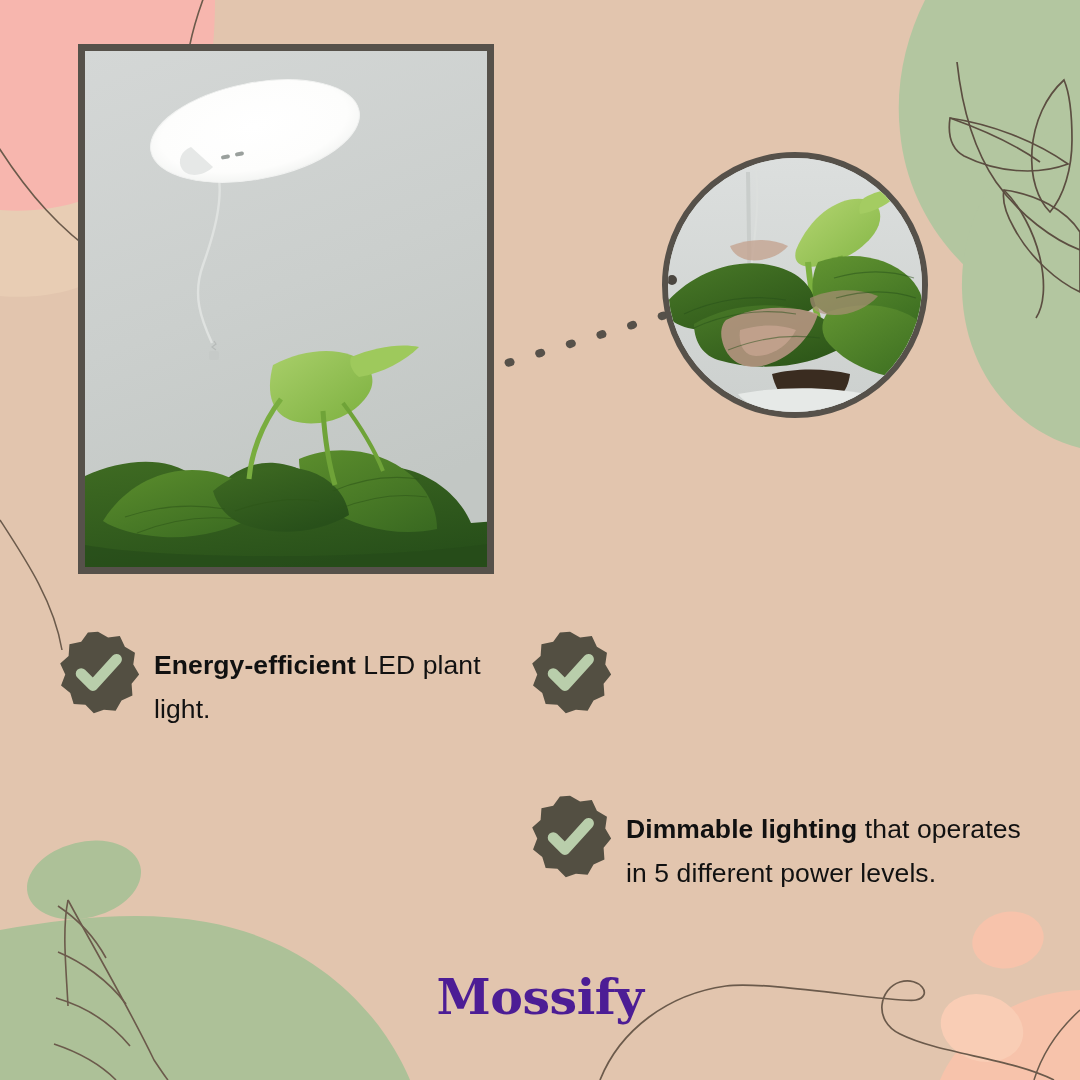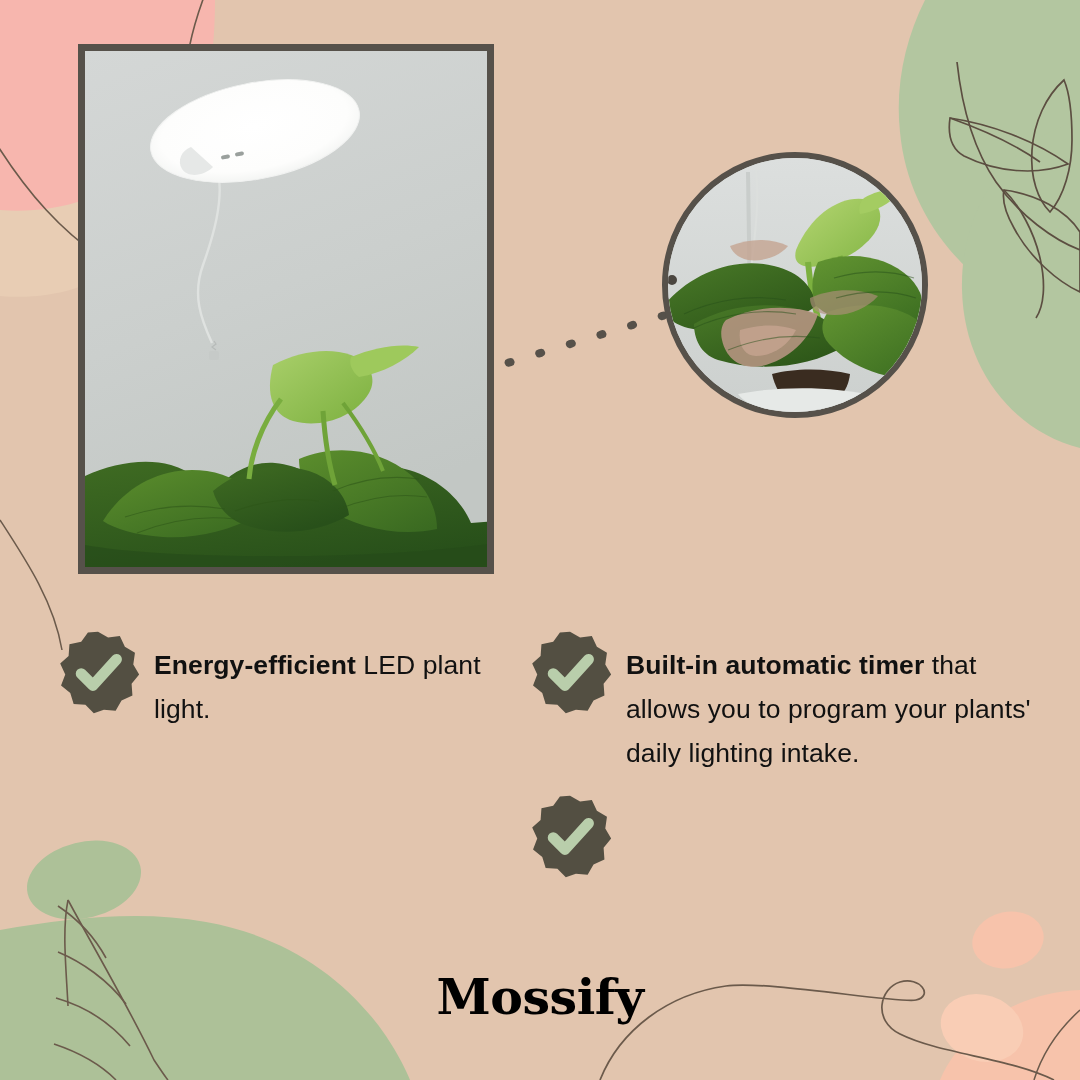--- a/index.html
+++ b/index.html
@@ -48,21 +48,21 @@
   .feature-text{
     font-size:26.5px;line-height:1.66;color:#111111;
     letter-spacing:0.1px;padding-top:16px;
   }
   .feature-text b{font-weight:700;}
 
   
   .brand{
     position:absolute;left:0;top:968px;width:1080px;text-align:center;z-index:9;
     font-family:"DejaVu Serif", serif;
-    font-weight:700;font-size:49px;color:#000000;letter-spacing:-0.5px;
+    font-weight:700;font-size:49px;color:#4c1d95;letter-spacing:-0.5px;
   }
 </style>
 </head>
 <body>
 
 <div class="stage">
 
   <svg class="bg-deco" viewBox="0 0 1080 1080" xmlns="http://www.w3.org/2000/svg">
     <rect x="0" y="0" width="1080" height="1080" fill="#e2c5ae"></rect>
 
@@ -268,33 +268,33 @@
 
     <div class="feature f2">
       <span class="badge">
         <svg viewBox="0 0 100 100" xmlns="http://www.w3.org/2000/svg">
           <path d="M50 2 L62 9 L76 7 L82 20 L94 27 L92 41 L99 53 L90 64 L91 78 L78 84 L71 96
                    L57 95 L45 99 L35 89 L21 88 L17 75 L6 66 L11 53 L5 40 L15 31 L16 17 L30 14
                    L38 3 Z" fill="#534f42"></path>
           <path d="M30 52 L44 66 L72 35" fill="none" stroke="#b9ceab" stroke-width="13" stroke-linecap="round" stroke-linejoin="round"></path>
         </svg>
       </span>
-      <div class="feature-text">
-        <b>Built-in automatic timer</b><span> that allows you to program your plants' daily lighting intake.</span>
-      </div>
     </div>
 
 
     <div class="feature f4">
       <span class="badge">
         <svg viewBox="0 0 100 100" xmlns="http://www.w3.org/2000/svg">
           <path d="M50 2 L62 9 L76 7 L82 20 L94 27 L92 41 L99 53 L90 64 L91 78 L78 84 L71 96
                    L57 95 L45 99 L35 89 L21 88 L17 75 L6 66 L11 53 L5 40 L15 31 L16 17 L30 14
                    L38 3 Z" fill="#534f42"></path>
           <path d="M30 52 L44 66 L72 35" fill="none" stroke="#b9ceab" stroke-width="13" stroke-linecap="round" stroke-linejoin="round"></path>
         </svg>
       </span>
+      <div class="feature-text">
+        <b>Dimmable lighting</b><span> that operates in 5 different power levels.</span>
+      </div>
     </div>
   </div>
 
   <div class="brand">Mossify</div>
 
 </div>
 
 </body></html>

